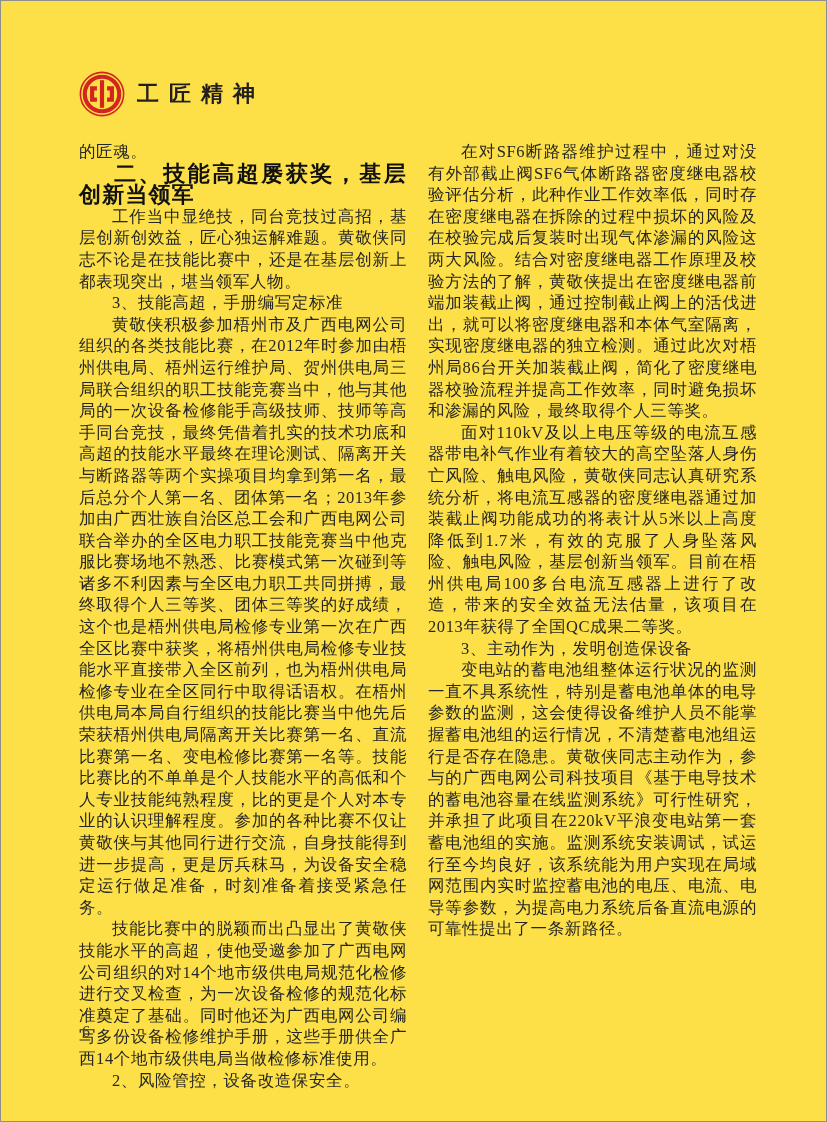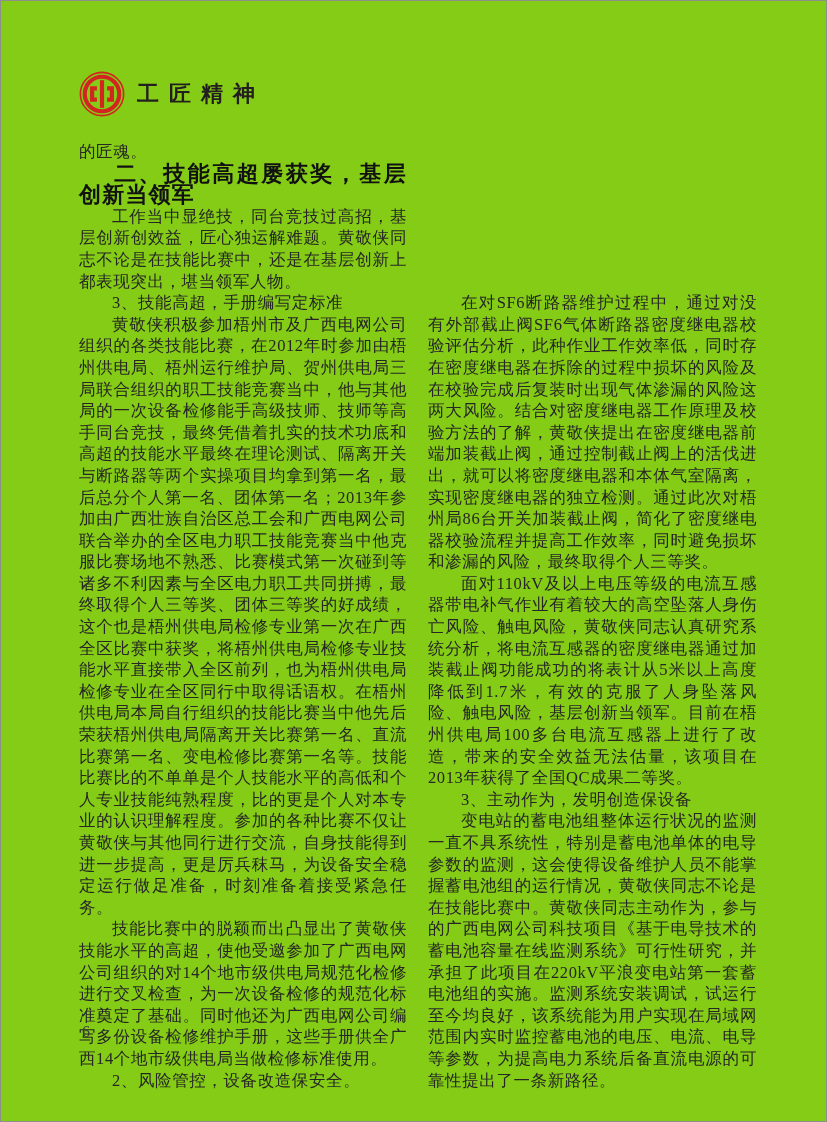--- a/index.html
+++ b/index.html
@@ -7,39 +7,39 @@
     width:827px;height:1122px;
     background:#ffffff;
     font-family:"Liberation Serif", serif;
     position:relative;
     overflow:hidden;
   }
   .page{
     position:absolute; inset:0;
     border:1px solid #8f8f8f;
     box-sizing:border-box;
-    background:#84cc16;
+    background:#fde047;
   }
   .header{
     position:absolute; left:78px; top:70px;
     display:flex; align-items:center;
   }
   .logo{ width:46px; height:46px; display:block; }
   .brand-title{
     margin-left:12px;
     font-size:22px;
     font-weight:bold;
     letter-spacing:10px;
     color:#231f20;
     font-family:"Liberation Serif", serif;
     white-space:nowrap;
   }
   .content{
     position:absolute; left:78px; top:140px; width:678px;
-    display:flex; gap:21px;align-items:flex-end;
+    display:flex; gap:21px;
   }
   .col{ width:328px; }
   .col.right{ width:329px; }
   .blk{
     margin:0;
     font-size:16.5px;
     line-height:21.6px;
     color:#262624;
     text-align:justify;
     text-justify:inter-ideograph;
@@ -87,20 +87,20 @@
       <p class="blk subhead">3、技能高超，手册编写定标准</p>
       <p class="blk body">黄敬侠积极参加梧州市及广西电网公司组织的各类技能比赛，在2012年时参加由梧州供电局、梧州运行维护局、贺州供电局三局联合组织的职工技能竞赛当中，他与其他局的一次设备检修能手高级技师、技师等高手同台竞技，最终凭借着扎实的技术功底和高超的技能水平最终在理论测试、隔离开关与断路器等两个实操项目均拿到第一名，最后总分个人第一名、团体第一名；2013年参加由广西壮族自治区总工会和广西电网公司联合举办的全区电力职工技能竞赛当中他克服比赛场地不熟悉、比赛模式第一次碰到等诸多不利因素与全区电力职工共同拼搏，最终取得个人三等奖、团体三等奖的好成绩，这个也是梧州供电局检修专业第一次在广西全区比赛中获奖，将梧州供电局检修专业技能水平直接带入全区前列，也为梧州供电局检修专业在全区同行中取得话语权。在梧州供电局本局自行组织的技能比赛当中他先后荣获梧州供电局隔离开关比赛第一名、直流比赛第一名、变电检修比赛第一名等。技能比赛比的不单单是个人技能水平的高低和个人专业技能纯熟程度，比的更是个人对本专业的认识理解程度。参加的各种比赛不仅让黄敬侠与其他同行进行交流，自身技能得到进一步提高，更是厉兵秣马，为设备安全稳定运行做足准备，时刻准备着接受紧急任务。</p>
       <p class="blk body">技能比赛中的脱颖而出凸显出了黄敬侠技能水平的高超，使他受邀参加了广西电网公司组织的对14个地市级供电局规范化检修进行交叉检查，为一次设备检修的规范化标准奠定了基础。同时他还为广西电网公司编写多份设备检修维护手册，这些手册供全广西14个地市级供电局当做检修标准使用。</p>
       <p class="blk subhead">2、风险管控，设备改造保安全。</p>
     </div>
 
     <div class="col right">
       <p class="blk body">在对SF6断路器维护过程中，通过对没有外部截止阀SF6气体断路器密度继电器校验评估分析，此种作业工作效率低，同时存在密度继电器在拆除的过程中损坏的风险及在校验完成后复装时出现气体渗漏的风险这两大风险。结合对密度继电器工作原理及校验方法的了解，黄敬侠提出在密度继电器前端加装截止阀，通过控制截止阀上的活伐进出，就可以将密度继电器和本体气室隔离，实现密度继电器的独立检测。通过此次对梧州局86台开关加装截止阀，简化了密度继电器校验流程并提高工作效率，同时避免损坏和渗漏的风险，最终取得个人三等奖。</p>
       <p class="blk body">面对110kV及以上电压等级的电流互感器带电补气作业有着较大的高空坠落人身伤亡风险、触电风险，黄敬侠同志认真研究系统分析，将电流互感器的密度继电器通过加装截止阀功能成功的将表计从5米以上高度降低到1.7米，有效的克服了人身坠落风险、触电风险，基层创新当领军。目前在梧州供电局100多台电流互感器上进行了改造，带来的安全效益无法估量，该项目在2013年获得了全国QC成果二等奖。</p>
       <p class="blk subhead">3、主动作为，发明创造保设备</p>
-      <p class="blk body">变电站的蓄电池组整体运行状况的监测一直不具系统性，特别是蓄电池单体的电导参数的监测，这会使得设备维护人员不能掌握蓄电池组的运行情况，黄敬侠同志不论是在技能比赛中。黄敬侠同志主动作为，参与的广西电网公司科技项目《基于电导技术的蓄电池容量在线监测系统》可行性研究，并承担了此项目在220kV平浪变电站第一套蓄电池组的实施。监测系统安装调试，试运行至今均良好，该系统能为用户实现在局域网范围内实时监控蓄电池的电压、电流、电导等参数，为提高电力系统后备直流电源的可靠性提出了一条新路径。</p>
+      <p class="blk body">变电站的蓄电池组整体运行状况的监测一直不具系统性，特别是蓄电池单体的电导参数的监测，这会使得设备维护人员不能掌握蓄电池组的运行情况，不清楚蓄电池组运行是否存在隐患。黄敬侠同志主动作为，参与的广西电网公司科技项目《基于电导技术的蓄电池容量在线监测系统》可行性研究，并承担了此项目在220kV平浪变电站第一套蓄电池组的实施。监测系统安装调试，试运行至今均良好，该系统能为用户实现在局域网范围内实时监控蓄电池的电压、电流、电导等参数，为提高电力系统后备直流电源的可靠性提出了一条新路径。</p>
     </div>
 
   </div>
 
   <div class="page-number">6</div>
 
 </div>
 
 </body></html>

